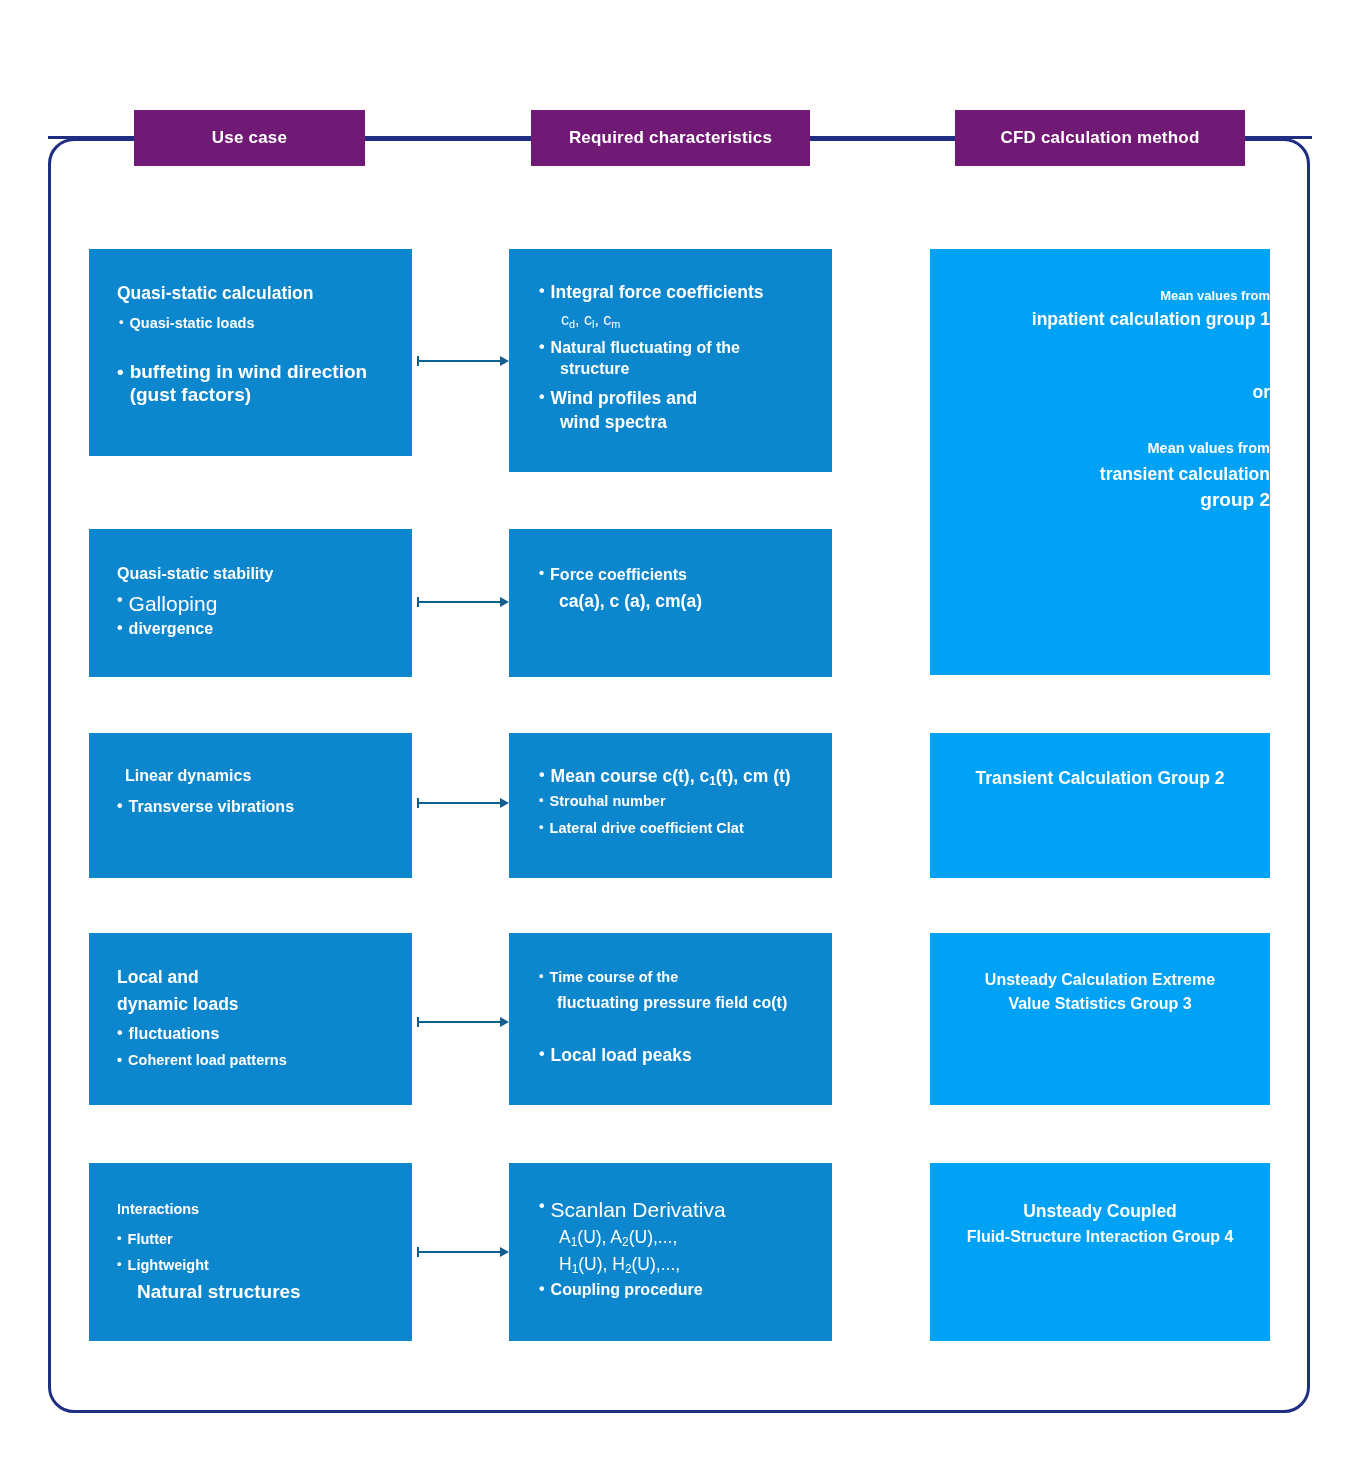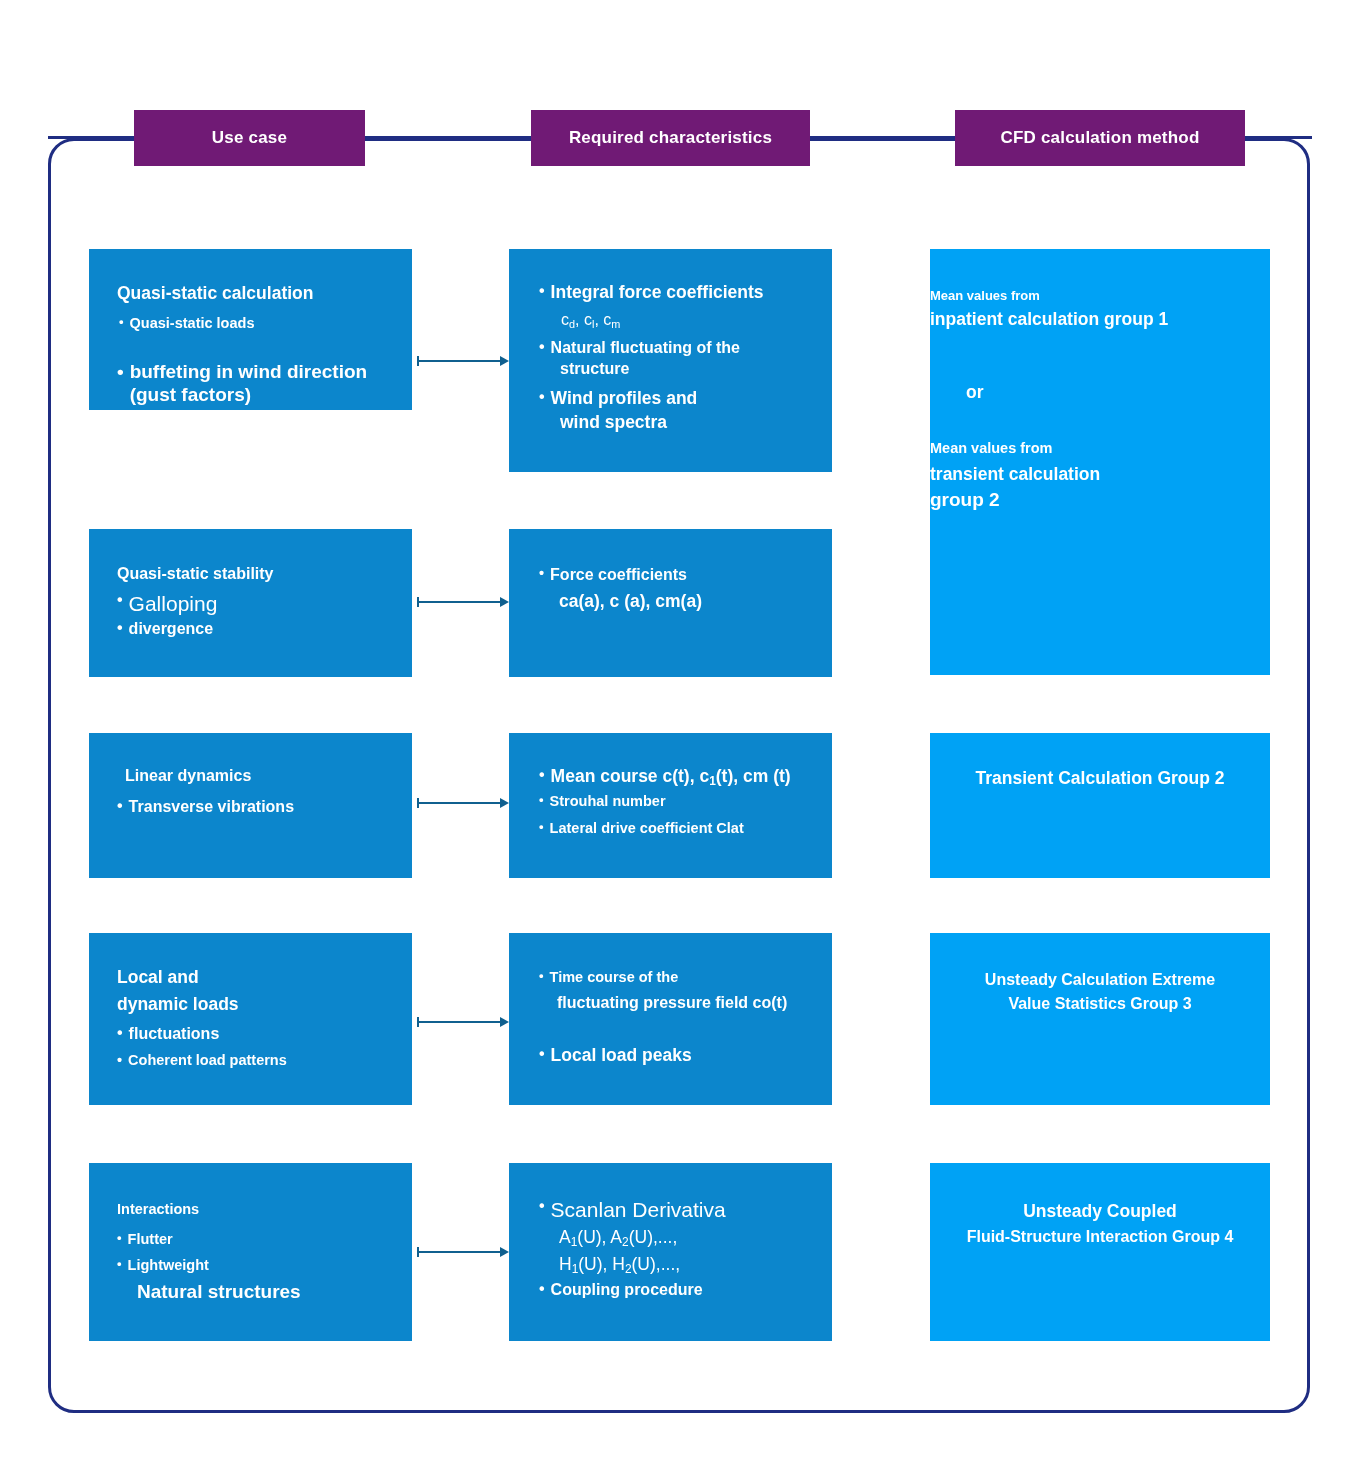--- a/index.html
+++ b/index.html
@@ -140,21 +140,21 @@
   <div class="header-box hb1">
     <span>Use case</span>
   </div>
   <div class="header-box hb2">
     <span>Required characteristics</span>
   </div>
   <div class="header-box hb3">
     <span>CFD calculation method</span>
   </div>
 
-  <div class="cell col-a" style="left:89px; top:249px; width:323px; height:161px;">
+  <div class="cell col-a" style="left:89px; top:249px; width:323px; height:207px;">
     <div class="pad" style="top:34px; left:28px; right:16px;">
       <span class="t sz-ml">Quasi-static calculation</span>
     </div>
     <div class="pad" style="top:66px; left:30px; right:16px;">
       <div class="bullet-row">
         <span class="bu sz-xs">•</span>
         <span class="bt sz-s">Quasi-static loads</span>
       </div>
     </div>
     <div class="pad" style="top:112px; left:28px; right:10px;">
@@ -194,21 +194,21 @@
       <div class="bullet-row">
         <span class="bu sz-m">•</span>
         <span class="bt sz-ml">Wind profiles and</span>
       </div>
     </div>
     <div class="pad sz-ml" style="top:163px; left:51px;">
       <span>wind spectra</span>
     </div>
   </div>
 
-  <div class="cell col-c" style="left:930px; top:249px; width:340px; height:426px; text-align:left;">
+  <div class="cell col-c" style="left:930px; top:249px; width:340px; height:426px; text-align:right;">
     <div class="pad sz-xs" style="top:39px;">
       <span>Mean values from</span>
     </div>
     <div class="pad sz-ml" style="top:60px;">
       <span>inpatient calculation group 1</span>
     </div>
     <div class="pad sz-ml" style="top:133px;padding-left:36px;">
       <span>or</span>
     </div>
     <div class="pad sz-s" style="top:191px;">

